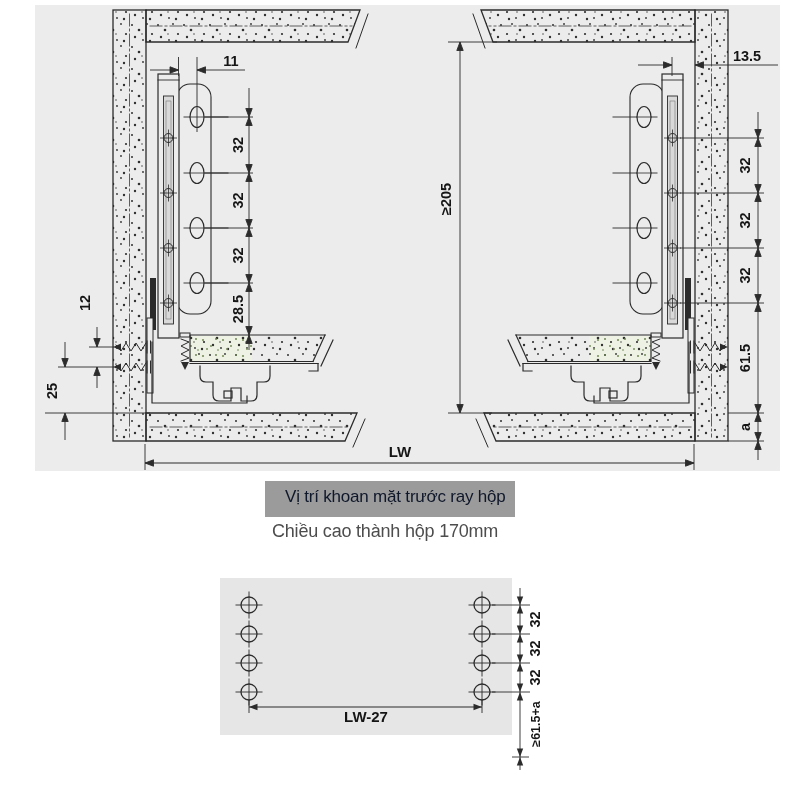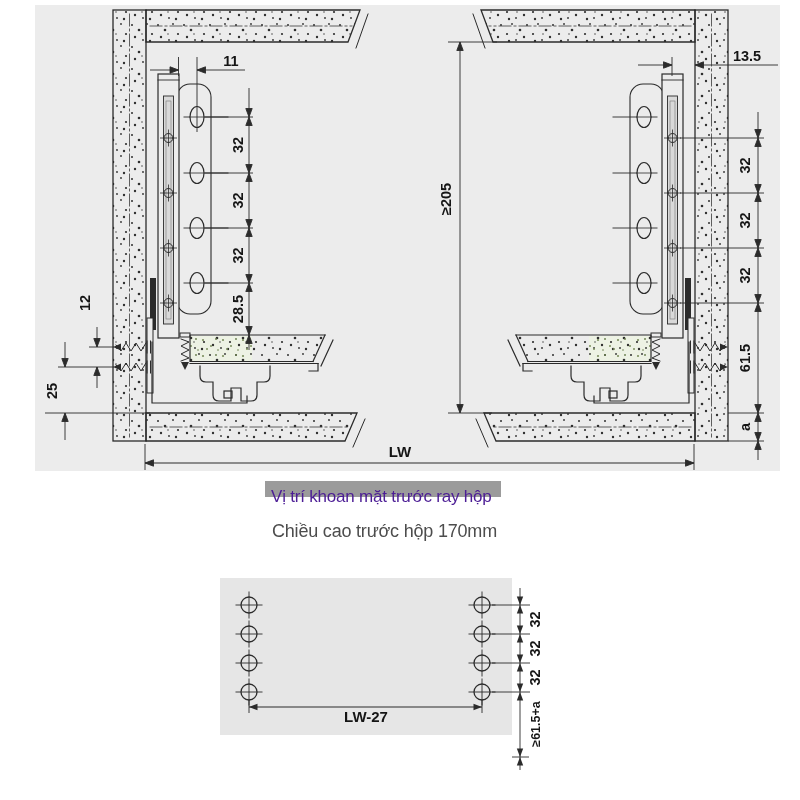--- a/index.html
+++ b/index.html
@@ -2,22 +2,22 @@
 <html><head>
 <meta charset="utf-8">
 <style>
   html,body{margin:0;padding:0;background:#ffffff;}
   .stage{position:relative;width:800px;height:800px;background:#ffffff;overflow:hidden;
          font-family:"Liberation Sans",sans-serif;}
   svg{position:absolute;left:0;top:0;}
   .dimtxt{font-family:"Liberation Sans",sans-serif;font-size:14.5px;font-weight:bold;fill:#151515;}
   .dimtxt-sm{font-family:"Liberation Sans",sans-serif;font-size:12.5px;font-weight:bold;fill:#151515;}
   .dimtxt-lw{font-family:"Liberation Sans",sans-serif;font-size:15px;font-weight:bold;fill:#151515;}
-  .banner{position:absolute;left:265px;top:481px;height:16px;line-height:32px;
-          display:inline-block;padding:0 9px 0 6px;background:#9b9b9b;color:#4c1d95;
+  .banner{position:absolute;left:265px;top:481px;height:36px;line-height:32px;
+          display:inline-block;padding:0 9px 0 20px;background:#9b9b9b;color:#0f172a;
           font-size:17px;letter-spacing:-0.2px;white-space:nowrap;}
   .subtitle{position:absolute;left:272px;top:521px;color:#4d4d4d;font-size:18px;
             letter-spacing:-0.2px;white-space:nowrap;}
 </style>
 </head>
 <body>
 
 <div class="stage">
 
 <svg width="800" height="800" viewBox="0 0 800 800">
@@ -265,15 +265,15 @@
         <use href="#arrR" x="482" y="707"></use>
   </g>
   <text class="dimtxt" x="540" y="619.5" text-anchor="middle" transform="rotate(-90 540 619.5)">32</text>
   <text class="dimtxt" x="540" y="648.5" text-anchor="middle" transform="rotate(-90 540 648.5)">32</text>
   <text class="dimtxt" x="540" y="677.5" text-anchor="middle" transform="rotate(-90 540 677.5)">32</text>
   <text class="dimtxt-sm" x="540" y="724" text-anchor="middle" transform="rotate(-90 540 724)">≥61.5+a</text>
   <text class="dimtxt-lw" x="366" y="722" text-anchor="middle">LW-27</text>
 </svg>
 
 <div class="banner">Vị trí khoan mặt trước ray hộp</div>
-<div class="subtitle">Chiều cao trước hộp 170mm</div>
+<div class="subtitle">Chiều cao thành hộp 170mm</div>
 
 </div>
 
 </body></html>

